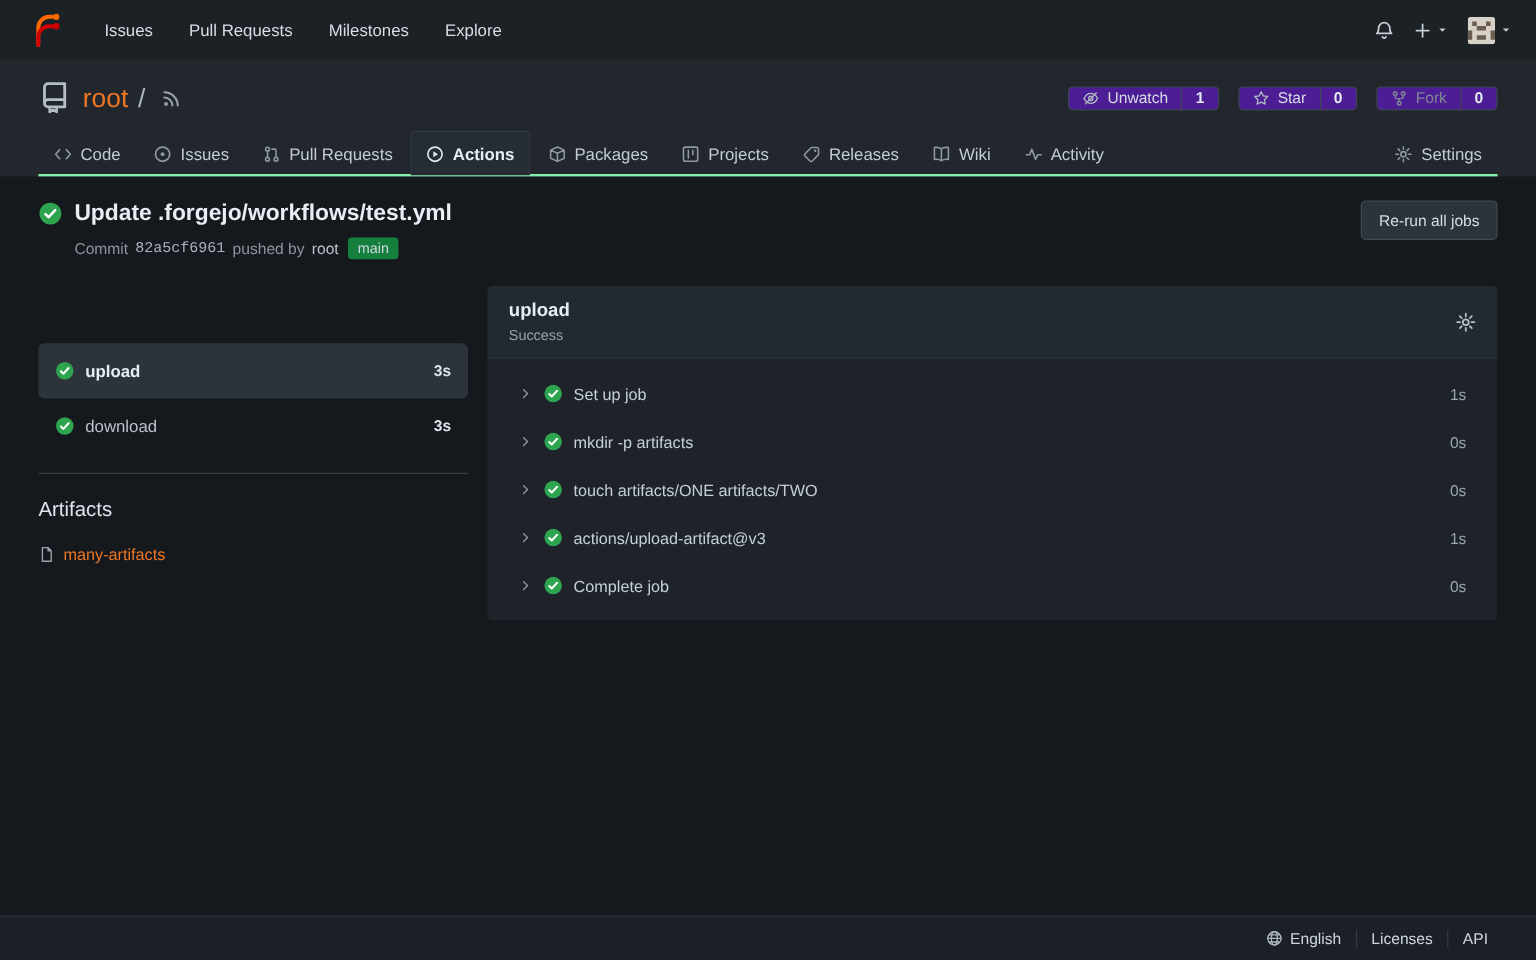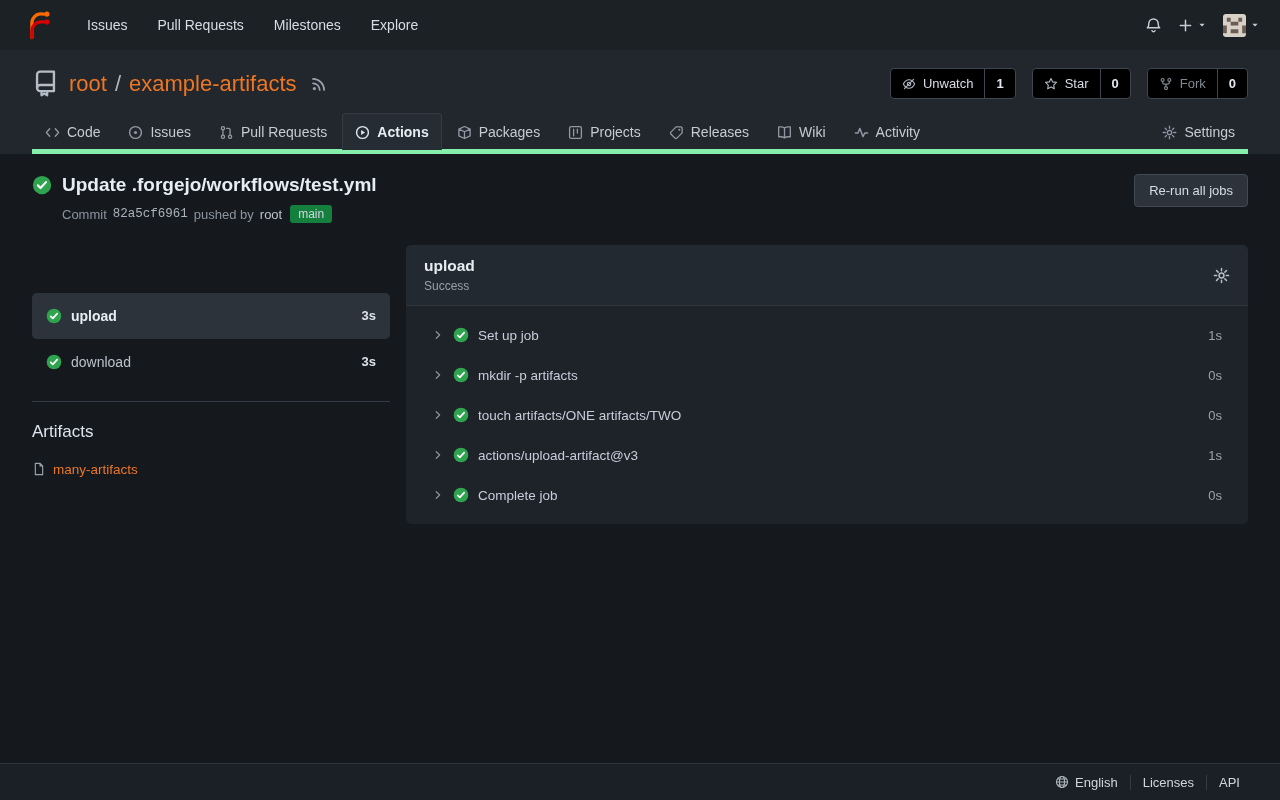--- a/index.html
+++ b/index.html
@@ -22,29 +22,29 @@
 
   
   .repo-header{background:#22272e;padding:18px 32px 0;flex:none}
   .repo-title-row{display:flex;align-items:center;gap:10px}
   .repo-icon{width:27px;height:27px;color:#b4bdc6}
   .repo-title{font-size:22px;display:flex;align-items:center;gap:8px}
   .repo-title a{color:#ec7623}
   .repo-sep{color:#aeb7c0}
   .rss{color:#9aa3ad;margin-left:4px}
   .header-buttons{margin-left:auto;display:flex;gap:16px}
-  .btn-group{display:flex;border:1px solid #3e4650;border-radius:4px;overflow:hidden;background:#000000;height:31px;font-size:13px;color:#d6dde5;align-items:stretch;cursor:pointer}
+  .btn-group{display:flex;border:1px solid #3e4650;border-radius:4px;overflow:hidden;background:#4c1d95;height:20px;font-size:13px;color:#d6dde5;align-items:stretch;cursor:pointer}
   .btn-main{display:flex;align-items:center;gap:7px;padding:0 11px}
   .btn-main .icon{width:14px;height:14px;color:#aeb7c0}
   .btn-count{display:flex;align-items:center;padding:0 11px;border-left:1px solid #3e4650;font-weight:700;color:#e2e8ee}
   .btn-muted .btn-main{color:#7f8892}
   .btn-muted .icon{color:#7f8892}
 
   
-  .tabs{display:flex;align-items:center;margin-top:14px;border-bottom:5px solid #86efac;gap:2px}
+  .tabs{display:flex;align-items:center;margin-top:14px;border-bottom:2px solid #86efac;gap:2px}
   .tab{display:flex;align-items:center;gap:7px;padding:10px 12px;font-size:14px;color:#c3cbd3;border:1px solid transparent;border-bottom:none;border-radius:4px 4px 0 0;margin-bottom:-1px}
   .tab .icon{width:15px;height:15px;color:#8f98a3}
   .tab.active{background:#262c34;border-color:#343b44;font-weight:700;color:#e6edf3}
   .tab.active .icon{color:#dfe6ed}
   .tab-settings{margin-left:auto}
 
   
   main{flex:1;padding:20px 32px;overflow:hidden}
   .run-header{display:flex;align-items:flex-start}
   .run-left{display:flex;flex-direction:column}
@@ -229,21 +229,20 @@
 </nav>
 
 <header class="repo-header">
   <div class="repo-title-row">
     <svg class="repo-icon">
         <use href="#i-repo"></use>
       </svg>
     <h1 class="repo-title" style="font-weight:400">
       <a>root</a>
       <span class="repo-sep">/</span>
-      <a>example-artifacts</a>
     </h1>
     <a class="rss">
         <svg class="icon">
           <use href="#i-rss"></use>
         </svg>
       </a>
     <div class="header-buttons">
       <div class="btn-group">
         <span class="btn-main">
             <svg class="icon">

